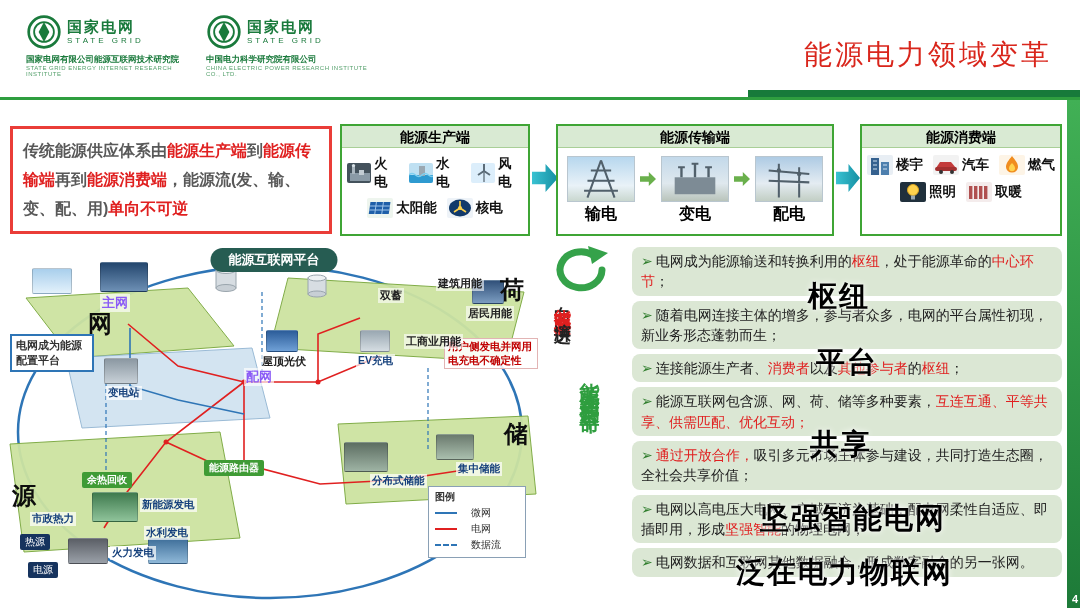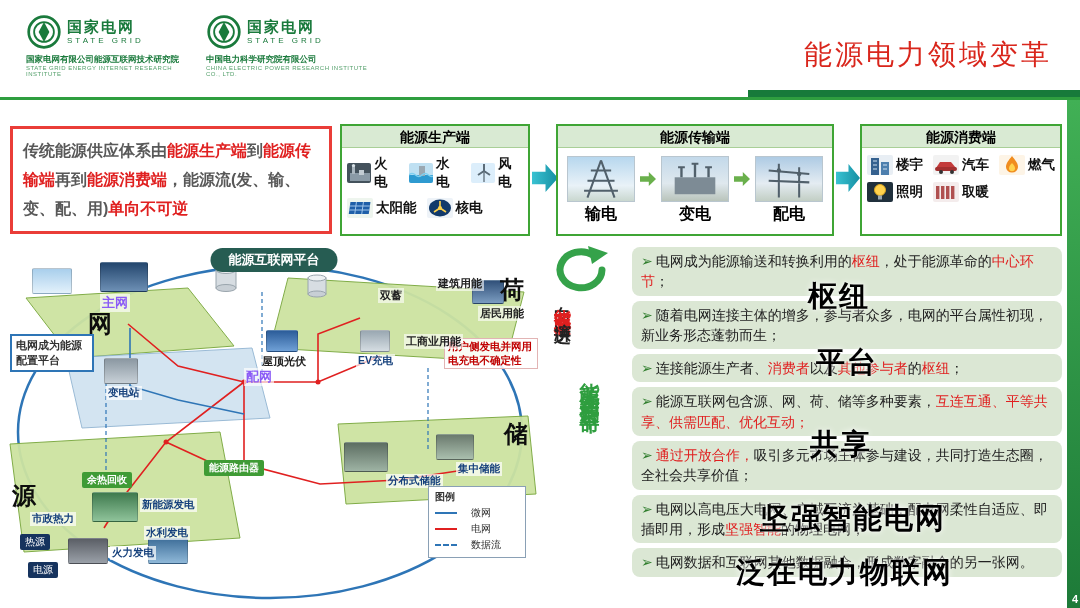--- a/index.html
+++ b/index.html
@@ -32,21 +32,21 @@
                line-height:1.8; color:#595959; }
   .hl-red { color:#e02020; }
 
   
   .chain-box { position:absolute; top:124px; height:112px; border:2px solid #3fa535; background:#fff; }
   .cb-production { left:340px; width:190px; }
   .cb-transmission { left:556px; width:278px; }
   .cb-consumption { left:860px; width:202px; }
   .chain-title { height:22px; line-height:22px; text-align:center; font-weight:bold; font-size:14px;
                  background:#d9ead3; border-bottom:1px solid #a9cf97; }
-  .p-row { display:flex; justify-content:flex-start; align-items:center; flex-wrap:nowrap; margin-top:7px; }
+  .p-row { display:flex; justify-content:center; align-items:center; flex-wrap:nowrap; margin-top:7px; }
   .p-item { display:flex; align-items:center; gap:3px; margin:0 5px; font-size:13.5px; font-weight:bold; color:#111; }
   .tile { width:26px; height:20px; display:inline-block; border-radius:2px; overflow:hidden; }
   .t-row { display:flex; align-items:flex-start; justify-content:center; gap:5px; margin-top:8px; }
   .t-item { display:flex; flex-direction:column; align-items:center; }
   .photo { width:68px; height:46px; border:1px solid #b9c6cf; }
   .ph-shu { background:linear-gradient(180deg,#b7d7ee,#e9f2f8 65%,#c9d7cf); }
   .ph-bian { background:linear-gradient(180deg,#c3d9ea,#dfe8ee 60%,#b9c4bb); }
   .ph-pei { background:linear-gradient(180deg,#aecbe4,#e4ecf2 60%,#c2cec4); }
   .t-label { font-size:16px; font-weight:bold; margin-top:2px; }
   .mini-arrow { width:16px; height:14px; margin-top:16px; background:#6ab04c;
@@ -359,28 +359,28 @@
   <div class="dlabel corner" style="left:4px;top:234px;">源</div>
 
   <div class="dlabel blue-label" style="left:92px;top:48px;">主网</div>
   <div class="dlabel blue-label" style="left:236px;top:122px;">配网</div>
   <div class="dlabel blue-small" style="left:98px;top:140px;">变电站</div>
   <div class="dlabel note-box" style="left:2px;top:88px;">电网成为能源配置平台</div>
   <div class="dlabel red-note" style="left:436px;top:92px;">用户侧发电并网用电充电不确定性</div>
 
   <div class="dlabel dark-label" style="left:370px;top:42px;">双蓄</div>
   <div class="dlabel dark-label" style="left:428px;top:30px;">建筑用能</div>
-  <div class="dlabel dark-label" style="left:470px;top:60px;">居民用能</div>
+  <div class="dlabel dark-label" style="left:458px;top:60px;">居民用能</div>
   <div class="dlabel dark-label" style="left:396px;top:88px;">工商业用能</div>
   <div class="dlabel dark-label" style="left:252px;top:108px;">屋顶光伏</div>
   <div class="dlabel blue-small" style="left:348px;top:108px;">EV充电</div>
 
   <div class="dlabel green-tag" style="left:74px;top:226px;">余热回收</div>
   <div class="dlabel green-tag" style="left:196px;top:214px;">能源路由器</div>
-  <div class="dlabel blue-small" style="left:378px;top:228px;text-align:center;">分布式储能</div>
+  <div class="dlabel blue-small" style="left:362px;top:228px;text-align:center;">分布式储能</div>
   <div class="dlabel blue-small" style="left:448px;top:216px;">集中储能</div>
   <div class="dlabel blue-small" style="left:22px;top:266px;">市政热力</div>
   <div class="dlabel blue-small" style="left:132px;top:252px;">新能源发电</div>
   <div class="dlabel blue-small" style="left:136px;top:280px;">水利发电</div>
   <div class="dlabel blue-small" style="left:102px;top:300px;">火力发电</div>
   <div class="dlabel dark-tag" style="left:12px;top:288px;">热源</div>
   <div class="dlabel dark-tag" style="left:20px;top:316px;">电源</div>
 
   <div class="legend">
     <div class="legend-title">图例</div>

